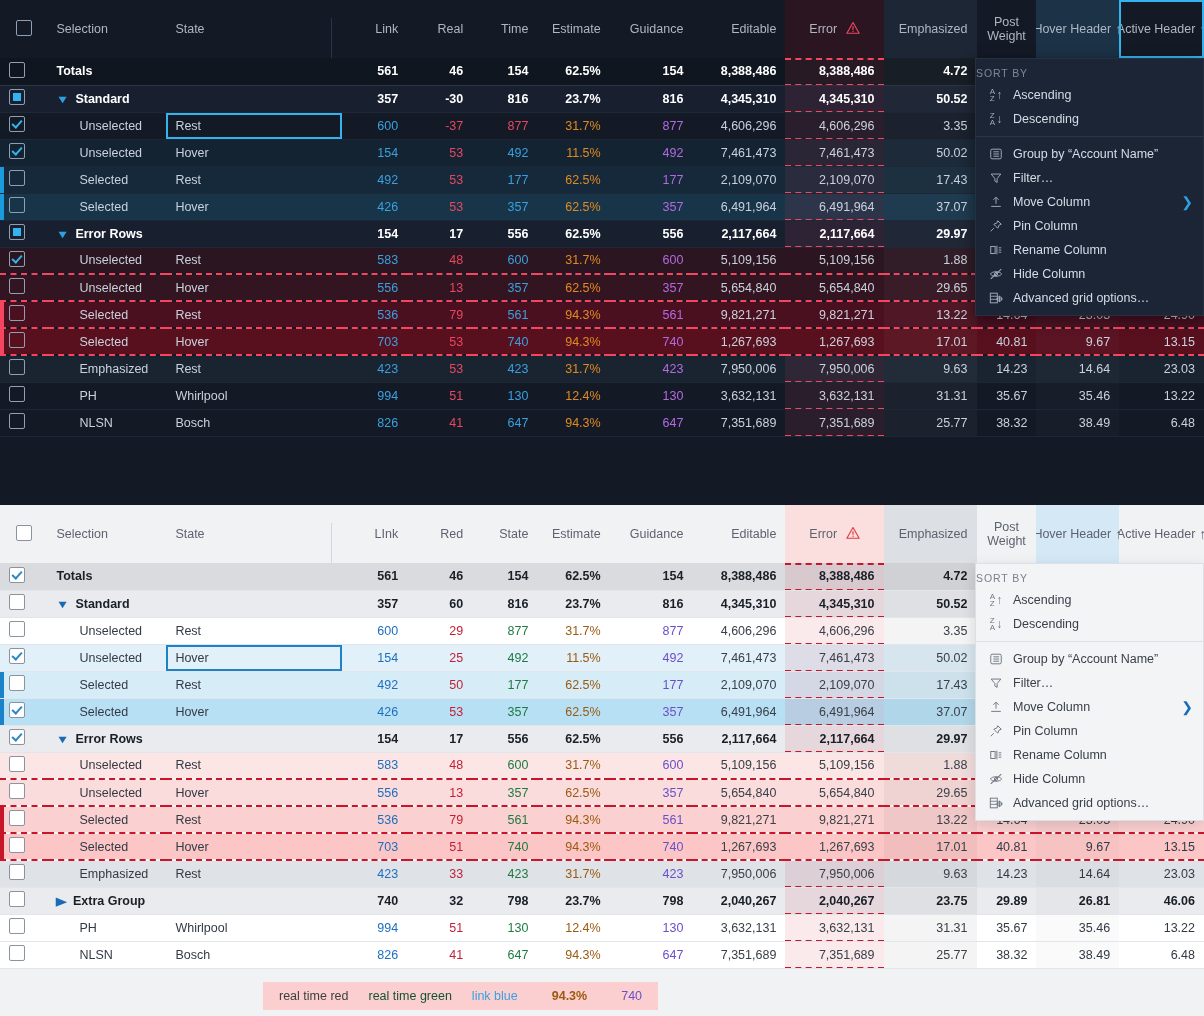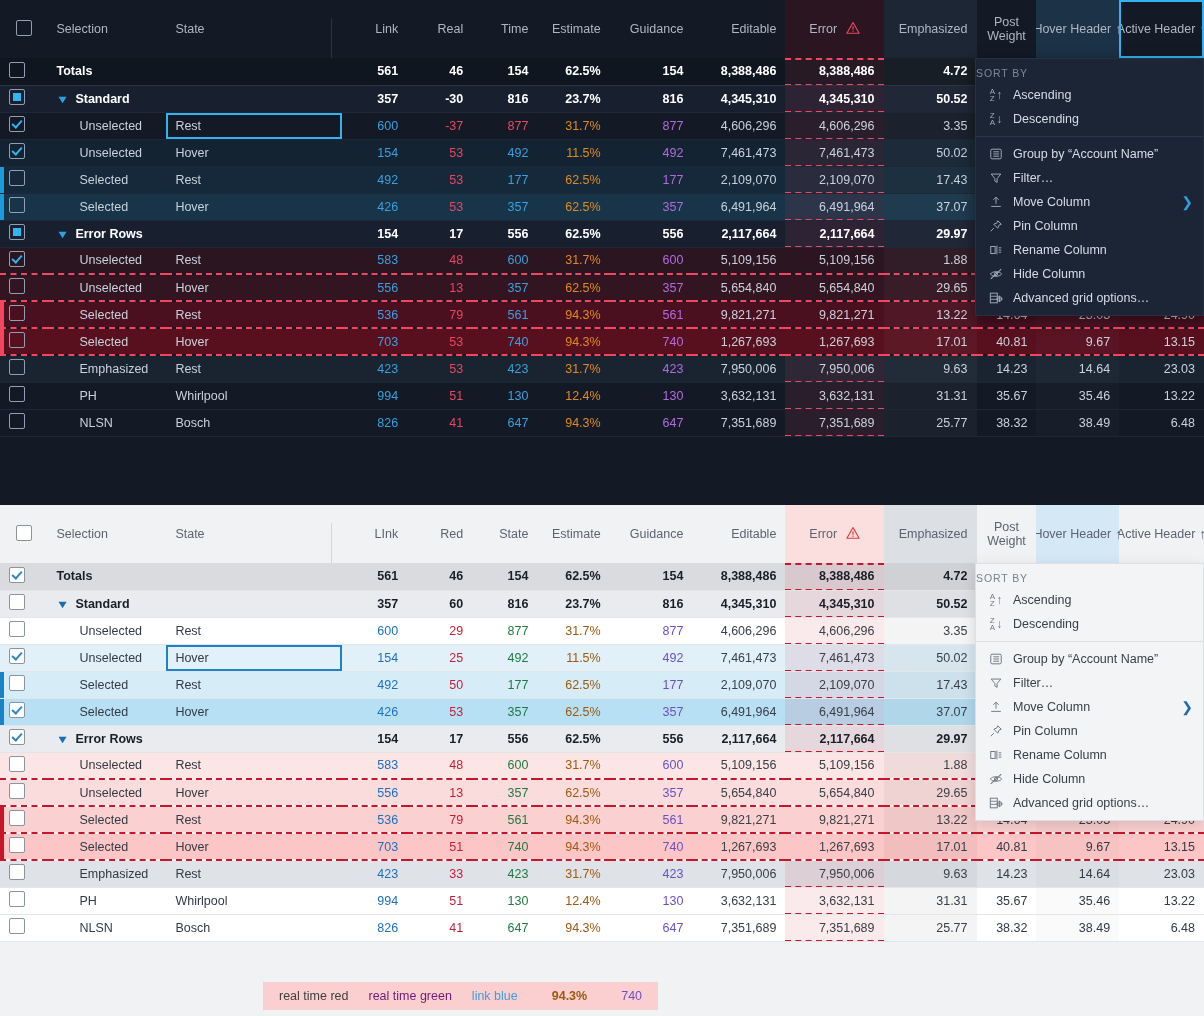--- a/index.html
+++ b/index.html
@@ -147,21 +147,21 @@
   .menu .m-ico{width:16px;height:16px;flex:0 0 16px;display:flex;align-items:center;justify-content:center;}
   .dark .menu .m-ico{color:#9fabbb;}
   .light .menu .m-ico{color:#6f7883;}
   .menu .m-arrow{position:absolute;right:10px;color:#2f9fe0;font-size:14px;}
   .light .menu .m-arrow{color:#1a6bb5;}
   .az{font-size:8px;line-height:7px;display:inline-block;text-align:left;}
 
   
   .legend{position:absolute;left:263px;top:982px;background:#fbcfcf;padding:7px 16px;display:flex;gap:20px;align-items:center;font-size:12.5px;}
   .legend .lg-red{color:#404040}
-  .legend .lg-green{color:#701a75}
+  .legend .lg-green{color:#14532d}
   .legend .lg-blue{color:#3aa0e0}
   .legend .lg-est{color:#9a5a10;font-weight:bold;margin-left:14px}
   .legend .lg-guid{color:#6b4fc9;margin-left:14px}
 
   .vsep{position:absolute;top:18px;width:1px;}
   .dark .vsep{background:#2a3444;}
   .light .vsep{background:#d3d7dc;}
 </style>
 </head>
 <body>
@@ -824,20 +824,37 @@
         <td class="num v-est">31.7%</td>
         <td class="num v-guid">423</td>
         <td class="num v-plain">7,950,006</td>
         <td class="num v-plain col-err errcell">7,950,006</td>
         <td class="num v-plain col-emph">9.63</td>
         <td class="num">14.23</td>
         <td class="num col-hh">14.64</td>
         <td class="num">23.03</td>
       </tr>
 
+      <tr class="r-group">
+        <td class="chk"><span class="cb"></span></td>
+        <td colspan="2">
+          <span class="chev right">▶</span><span class="lbl-group">Extra Group</span>
+        </td>
+        <td class="num v-link">740</td>
+        <td class="num v-red">32</td>
+        <td class="num v-green">798</td>
+        <td class="num v-est">23.7%</td>
+        <td class="num v-guid">798</td>
+        <td class="num v-plain">2,040,267</td>
+        <td class="num v-plain col-err errcell">2,040,267</td>
+        <td class="num v-plain col-emph">23.75</td>
+        <td class="num">29.89</td>
+        <td class="num col-hh">26.81</td>
+        <td class="num">46.06</td>
+      </tr>
 
       <tr>
         <td class="chk"><span class="cb"></span></td>
         <td class="indent-1">PH</td>
         <td>Whirlpool</td>
         <td class="num v-link">994</td>
         <td class="num v-red">51</td>
         <td class="num v-green">130</td>
         <td class="num v-est">12.4%</td>
         <td class="num v-guid">130</td>

